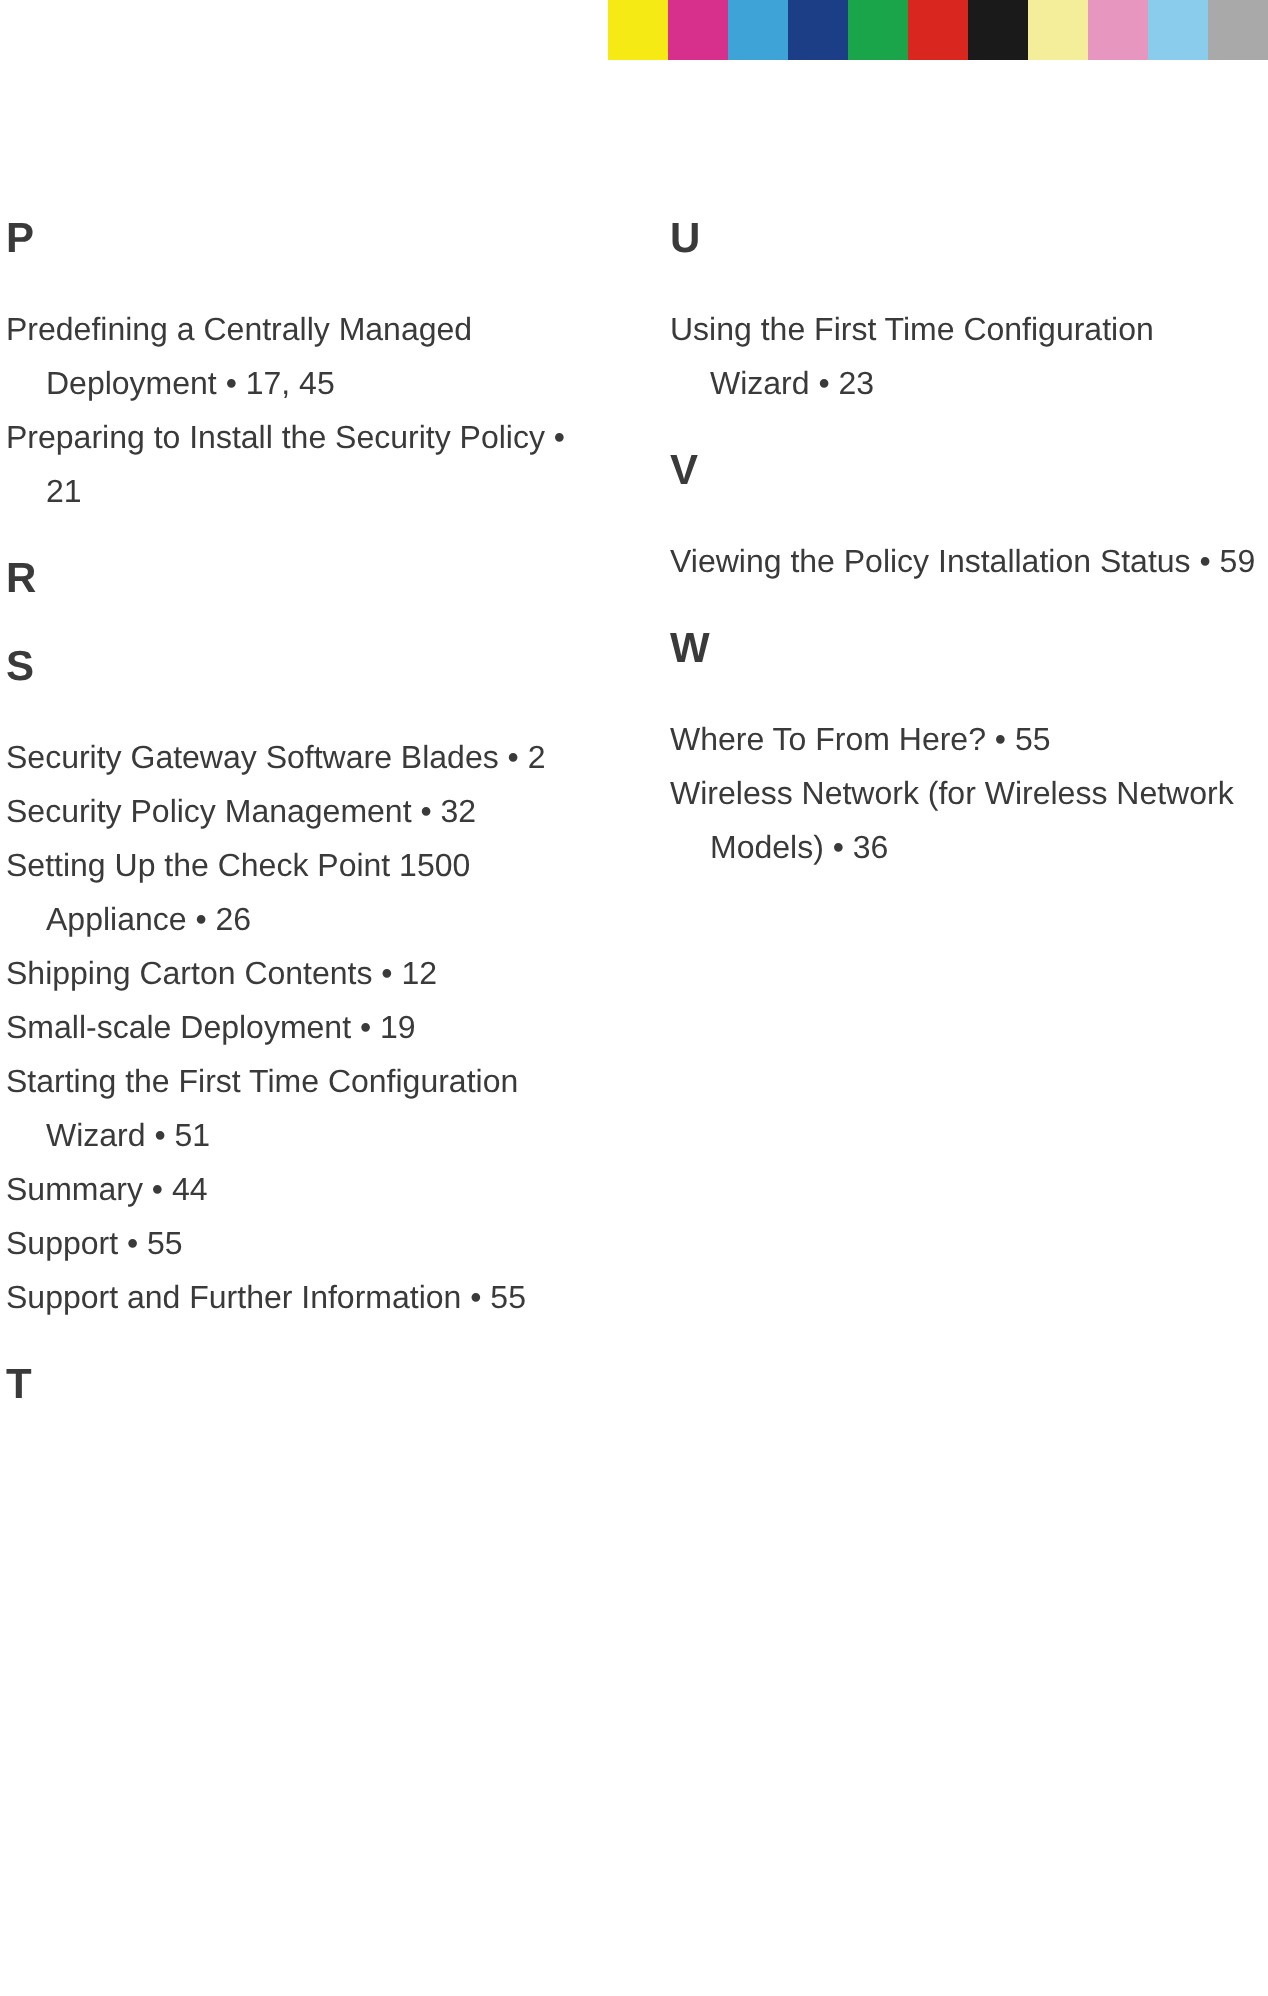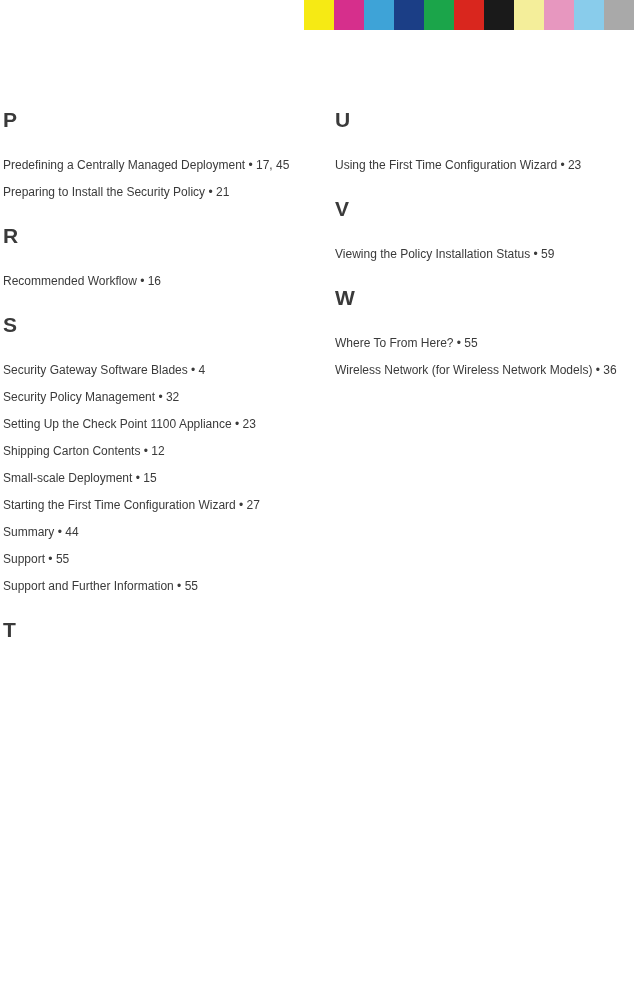--- a/index.html
+++ b/index.html
@@ -28,21 +28,21 @@
     .col { flex:1; }
     .letter {
       font-weight:bold;
       font-size:21px;
       margin-top:18px;
       margin-bottom:20px;
       color:#3a3a3a;
     }
     .letter.first { margin-top:0; }
     .entry {
-      font-size:12px;
+      font-size:16px;
       line-height:27px;
       padding-left:20px;
       text-indent:-20px;
       color:#3a3a3a;
       margin-bottom:0px;
     }
   </style>
 </head>
 <body>
 
@@ -60,29 +60,28 @@
     <div style="background: rgb(169, 169, 169);"></div>
 </div>
 
 <div class="content">
   <div class="col">
     <div class="letter first">P</div>
     <div class="entry">Predefining a Centrally Managed Deployment • 17, 45</div>
     <div class="entry">Preparing to Install the Security Policy • 21</div>
 
     <div class="letter">R</div>
-    <div class="entry">Recommended Workflow • 16</div>
 
     <div class="letter">S</div>
-    <div class="entry">Security Gateway Software Blades • 4</div>
+    <div class="entry">Security Gateway Software Blades • 2</div>
     <div class="entry">Security Policy Management • 32</div>
-    <div class="entry">Setting Up the Check Point 1100 Appliance • 23</div>
+    <div class="entry">Setting Up the Check Point 1500 Appliance • 26</div>
     <div class="entry">Shipping Carton Contents • 12</div>
-    <div class="entry">Small-scale Deployment • 15</div>
-    <div class="entry">Starting the First Time Configuration Wizard • 27</div>
+    <div class="entry">Small-scale Deployment • 19</div>
+    <div class="entry">Starting the First Time Configuration Wizard • 51</div>
     <div class="entry">Summary • 44</div>
     <div class="entry">Support • 55</div>
     <div class="entry">Support and Further Information • 55</div>
 
     <div class="letter">T</div>
   </div>
 
   <div class="col">
     <div class="letter first">U</div>
     <div class="entry">Using the First Time Configuration Wizard • 23</div>

